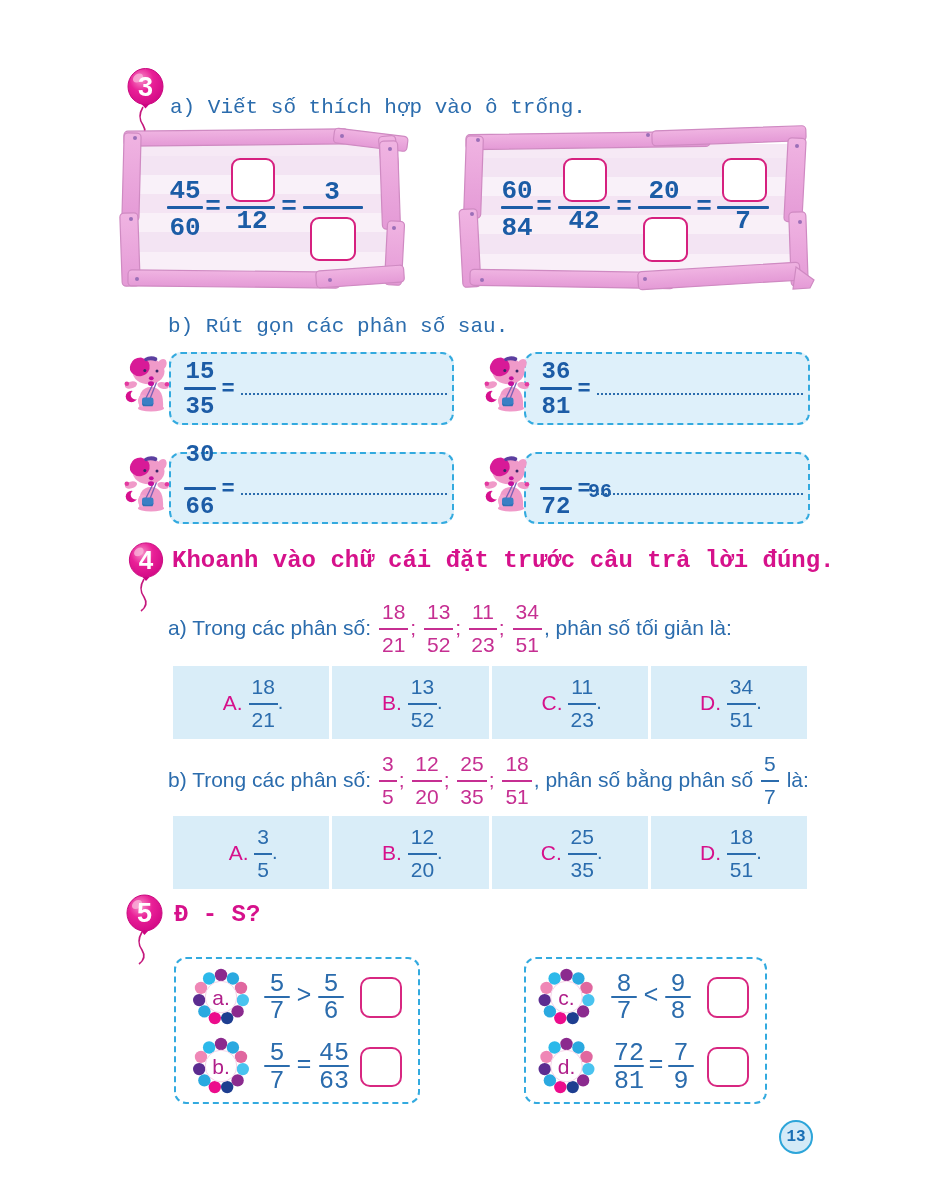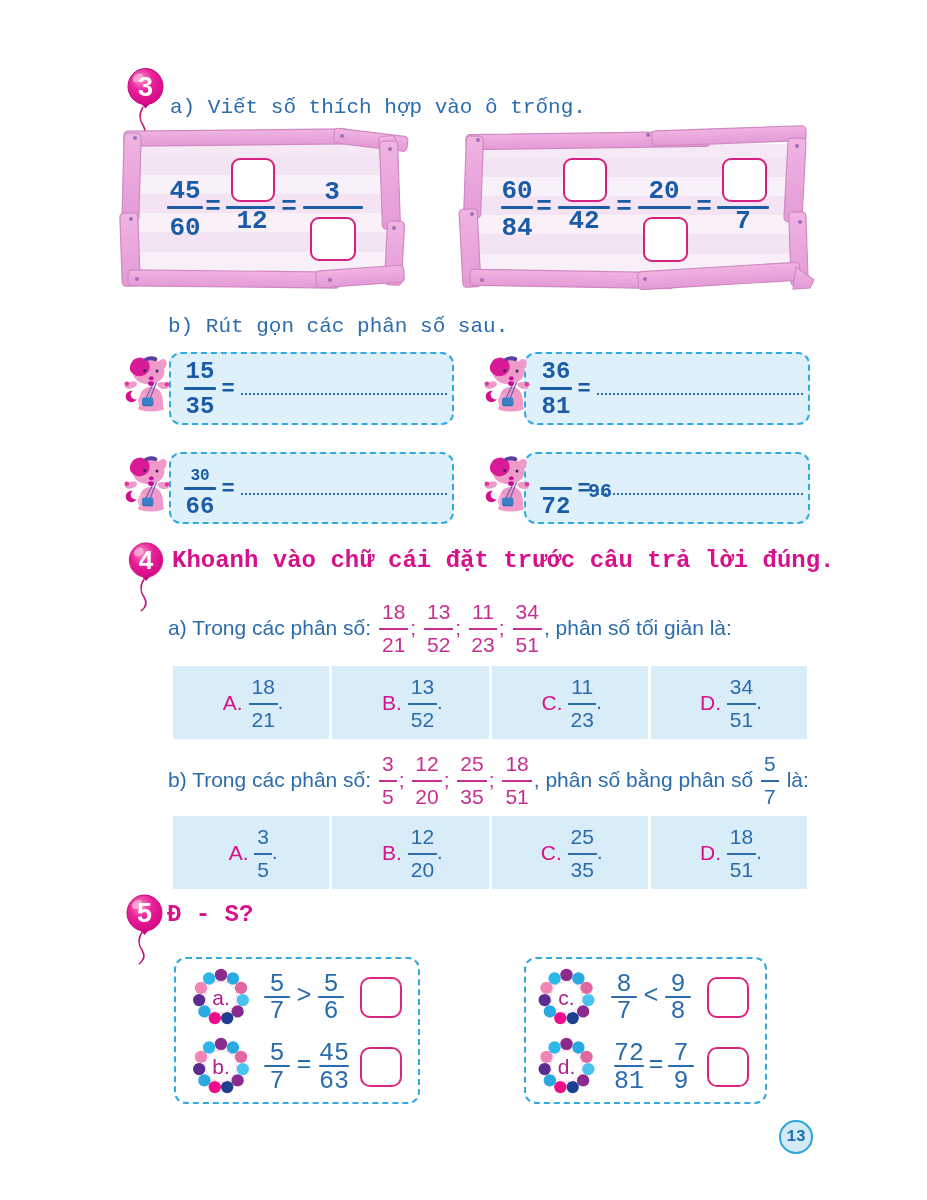--- a/index.html
+++ b/index.html
@@ -255,21 +255,21 @@
 <div class="dots" style="left:241px;top:371px;width:206px;height:22px;"></div>
 
 <div class="dashbox" style="left:524px;top:352px;width:282px;height:69px;"></div>
 <div class="abs ctr bfrac" style="left:556px;top:371px;font-size:24px;">36</div>
 <div class="bar" style="left:540px;top:387px;width:32px;"></div>
 <div class="abs ctr bfrac" style="left:556px;top:406px;font-size:24px;">81</div>
 <div class="abs ctr bfrac" style="left:584px;top:389px;font-size:22px;">=</div>
 <div class="dots" style="left:597px;top:371px;width:206px;height:22px;"></div>
 
 <div class="dashbox" style="left:169px;top:452px;width:281px;height:68px;"></div>
-<div class="abs ctr bfrac" style="left:200px;top:476px;font-size:16px;">30</div>
+<div class="abs ctr bfrac" style="left:200px;top:454px;font-size:24px;">30</div>
 <div class="bar" style="left:184px;top:487px;width:32px;"></div>
 <div class="abs ctr bfrac" style="left:200px;top:506px;font-size:24px;">66</div>
 <div class="abs ctr bfrac" style="left:228px;top:489px;font-size:22px;">=</div>
 <div class="dots" style="left:241px;top:471px;width:206px;height:22px;"></div>
 
 <div class="dashbox" style="left:524px;top:452px;width:282px;height:68px;"></div>
 <div class="abs ctr bfrac" style="left:556px;top:491px;font-size:20px;margin-left:44px;">96</div>
 <div class="bar" style="left:540px;top:487px;width:32px;"></div>
 <div class="abs ctr bfrac" style="left:556px;top:506px;font-size:24px;">72</div>
 <div class="abs ctr bfrac" style="left:584px;top:489px;font-size:22px;">=</div>
@@ -393,21 +393,21 @@
   <div class="cell">
         <span class="mag" style="font-size:21px;">D.&nbsp;</span>
         <span class="fr blue" style="font-size:21px;">
           <span class="nu">18</span>
           <span class="de">51</span>
         </span>
         <span class="blue" style="font-size:20px;">.</span>
       </div>
 </div>
 
-<div class="abs mag" style="left:167px;top:901px;font-size:24px;font-weight:bold;">Đ - S?</div>
+<div class="abs mag" style="left:174px;top:901px;font-size:24px;font-weight:bold;">Đ - S?</div>
 
 <div class="dsbox" style="left:174px;top:957px;width:242px;height:143px;"></div>
 
 <div class="dsbox" style="left:524px;top:957px;width:239px;height:143px;"></div>
 
 <div class="abs ctr blue" style="left:277px;top:984px;font-size:25px;">5</div>
 <div class="bar" style="left:264px;top:996px;width:26px;background:#2b6cad;height:2px;"></div>
 <div class="abs ctr blue" style="left:277px;top:1011px;font-size:25px;">7</div>
 <div class="abs ctr blue" style="left:304px;top:996px;font-size:25px;">&gt;</div>
 <div class="abs ctr blue" style="left:331px;top:984px;font-size:25px;">5</div>

